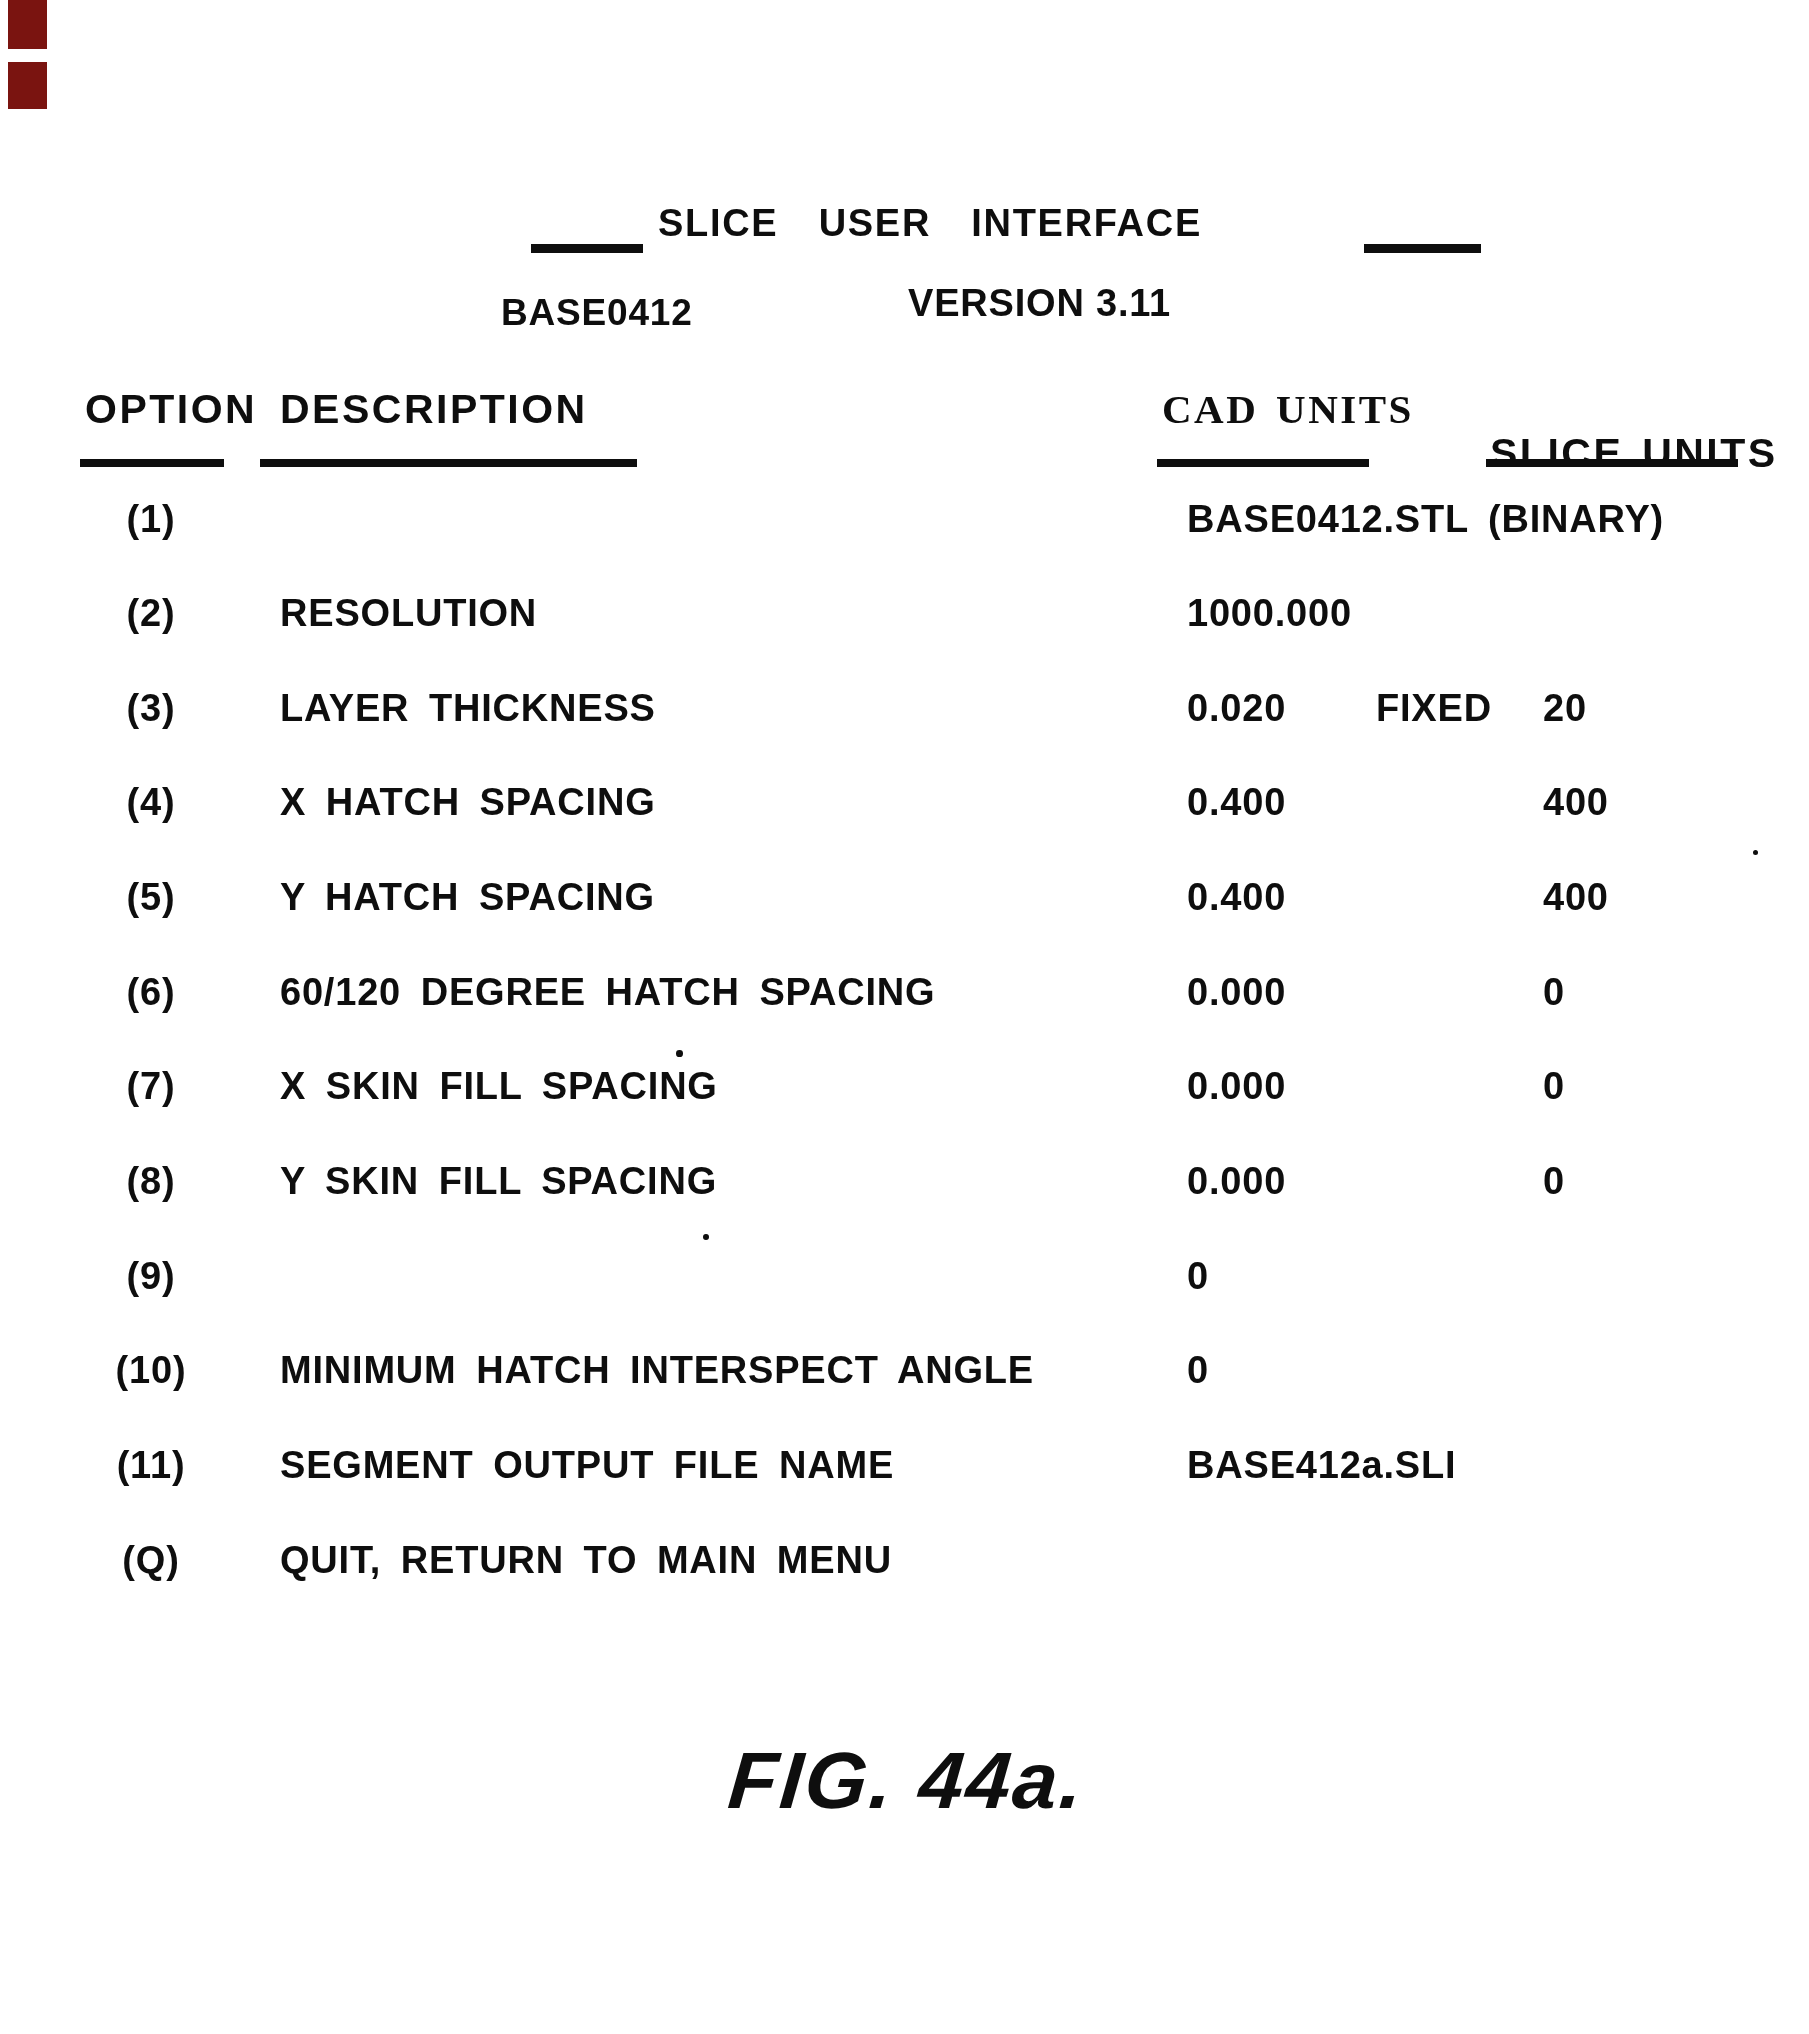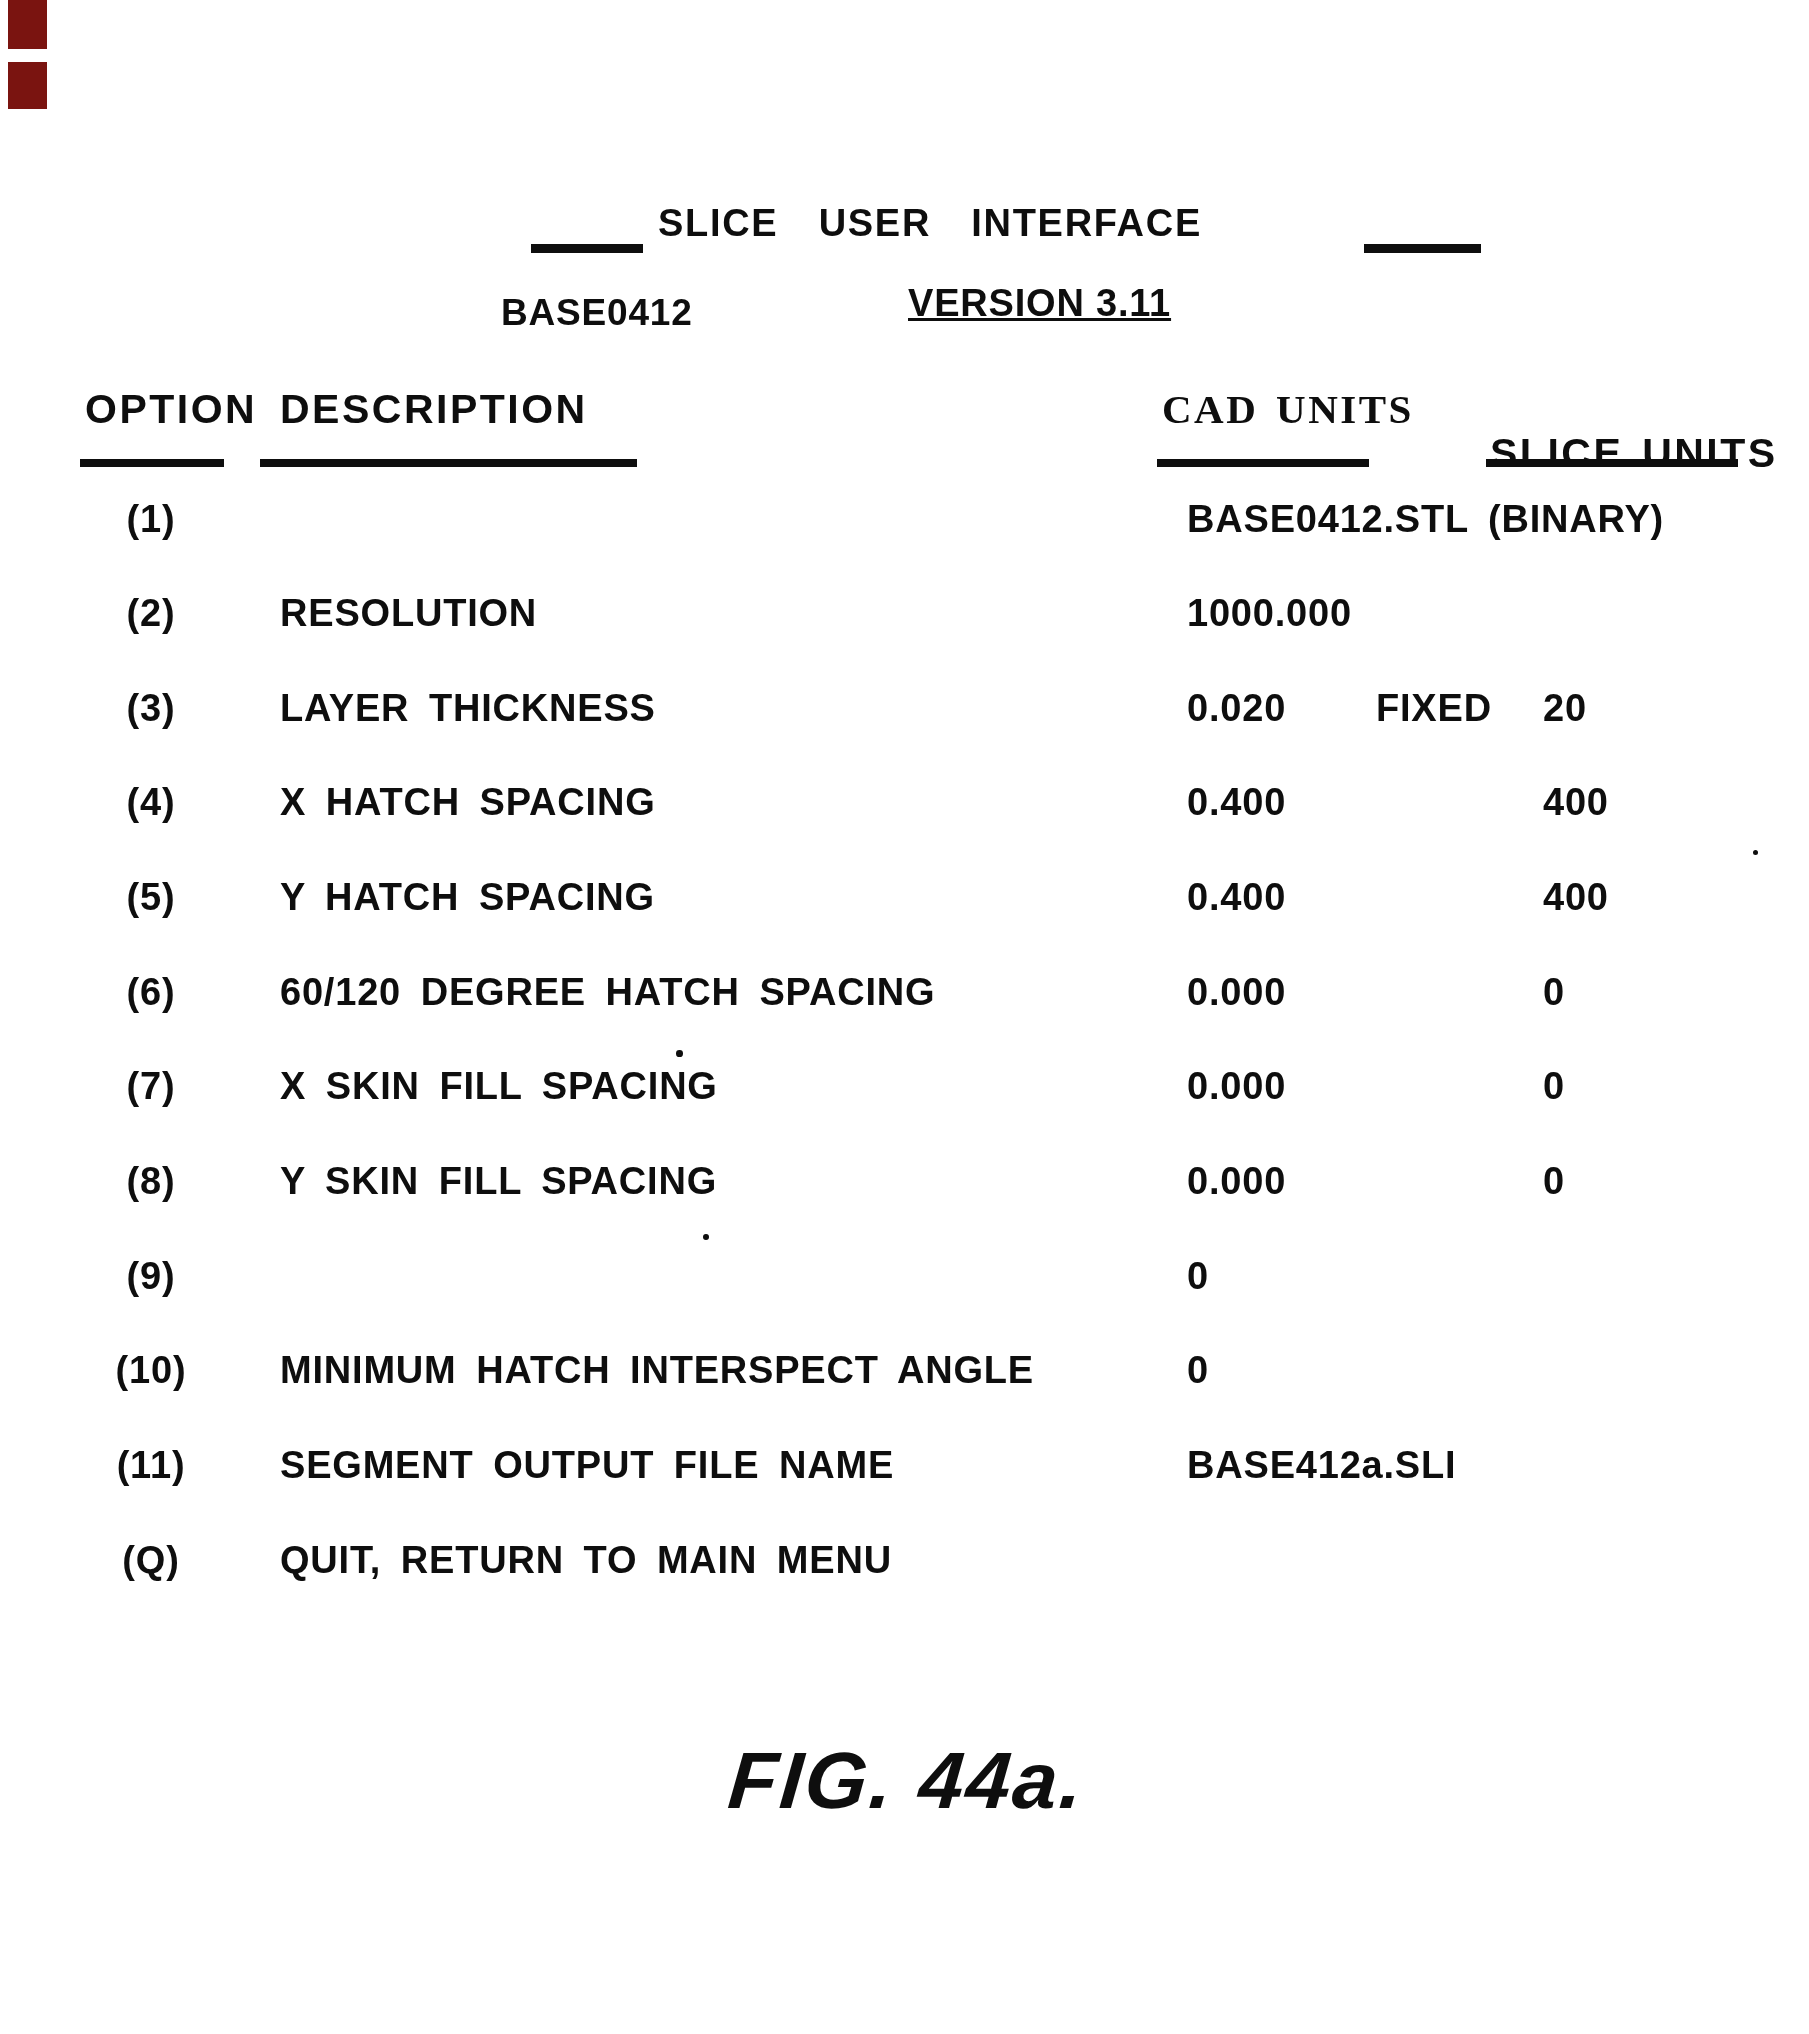--- a/index.html
+++ b/index.html
@@ -16,21 +16,21 @@
     white-space:nowrap;
     font-weight:700;
     color:#0e0e0e;
     line-height:1.15;
   }
   
   .title-main{top:202px;left:658px;font-size:38px;letter-spacing:1.7px;word-spacing:28px;text-align:center;}
   .title-dash{position:absolute;height:9.2px;background:#0e0e0e;top:244px;}
   .dash-left{left:531px;width:112px;}
   .dash-right{left:1364px;width:117px;}
-  .version-line{top:282px;left:908px;font-size:38px;letter-spacing:0.8px;text-decoration:underline;}
+  .version-line{top:282px;left:908px;font-size:38px;letter-spacing:0.8px;}
   .cur-obj-label{top:294px;left:164px;font-size:36px;letter-spacing:0.8px;word-spacing:5px;}
   .cur-obj-value{top:292px;left:501px;font-size:37px;letter-spacing:0.8px;}
 
   
   .hdr{font-size:41px;letter-spacing:2.5px;word-spacing:5px;top:0;}
   .hdr-row{position:absolute;left:0;top:386px;width:100%;height:58px;}
   .h-opt{left:85px;}
   .h-desc{left:280px;}
   .h-cad{left:1162px;font-family:Liberation Serif, serif;}
   .h-slice{left:1490px;margin-top:44px;}

